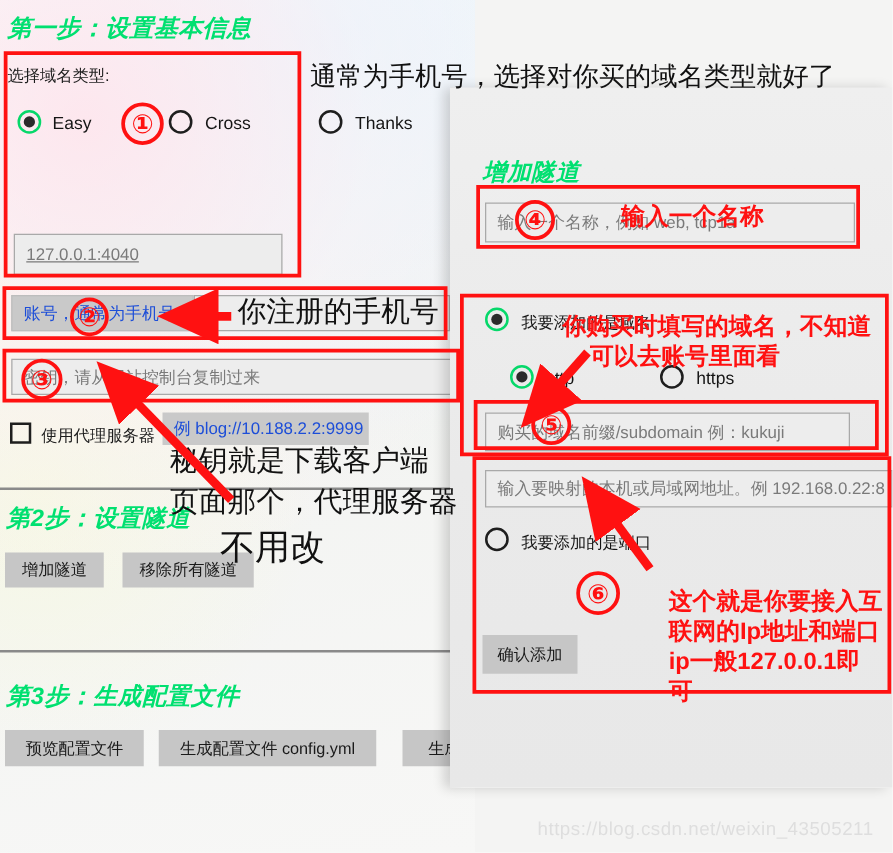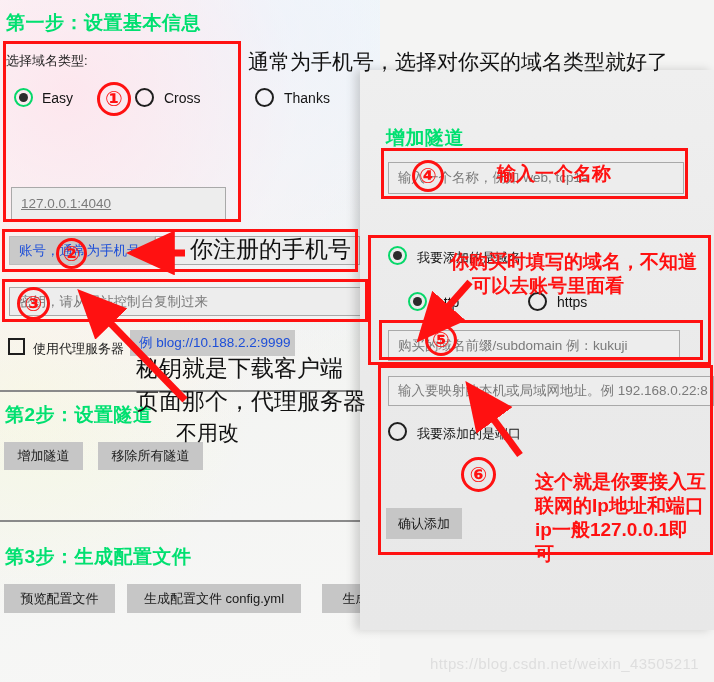--- a/index.html
+++ b/index.html
@@ -30,20 +30,21 @@
       linear-gradient(170deg, #fafafa 0%, #f3f4f2 50%, #f7f7f6 100%);
   }
 
   .step-heading {
     position: absolute;
     color: #00e070;
     font-size: 19px;
     font-weight: 700;
     letter-spacing: 0.5px;
     white-space: nowrap;
+    font-style: italic;
   }
 
   .ctl-label {
     position: absolute;
     font-size: 13px;
     color: #1c1c1c;
     white-space: nowrap;
   }
 
   
@@ -262,21 +263,21 @@
   <div class="ann-circle" style="left:412px; top:160px; width:32px; height:32px;">④</div>
   <div class="ann-circle" style="left:425px; top:324px; width:32px; height:32px;">⑤</div>
   <div class="ann-circle" style="left:461px; top:457px; width:35px; height:35px;">⑥</div>
 
   <div class="ann-text-black" style="left:248px; top:50px; font-size:21px;">通常为手机号，选择对你买的域名类型就好了</div>
 
   <div class="ann-text-black" style="left:190px; top:236px; font-size:23px;">你注册的手机号</div>
 
   <div class="ann-text-black" style="left:136px; top:355px; font-size:23px;">秘钥就是下载客户端</div>
   <div class="ann-text-black" style="left:136px; top:388px; font-size:23px;">页面那个，代理服务器</div>
-  <div class="ann-text-black" style="left:176px; top:421px; font-size:21px;">不用改</div>
+  <div class="ann-text-black" style="left:176px; top:421px; font-size:28px;">不用改</div>
 
   <div class="ann-text-red" style="left:497px; top:162px; font-size:19px;">输入一个名称</div>
 
   <div class="ann-text-red" style="left:450px; top:250px;">你购买时填写的域名，不知道</div>
   <div class="ann-text-red" style="left:472px; top:274px;">可以去账号里面看</div>
 
   <div class="ann-text-red" style="left:535px; top:470px;">这个就是你要接入互</div>
   <div class="ann-text-red" style="left:535px; top:494px;">联网的Ip地址和端口</div>
   <div class="ann-text-red" style="left:535px; top:518px;">ip一般127.0.0.1即</div>
   <div class="ann-text-red" style="left:535px; top:542px;">可</div>

